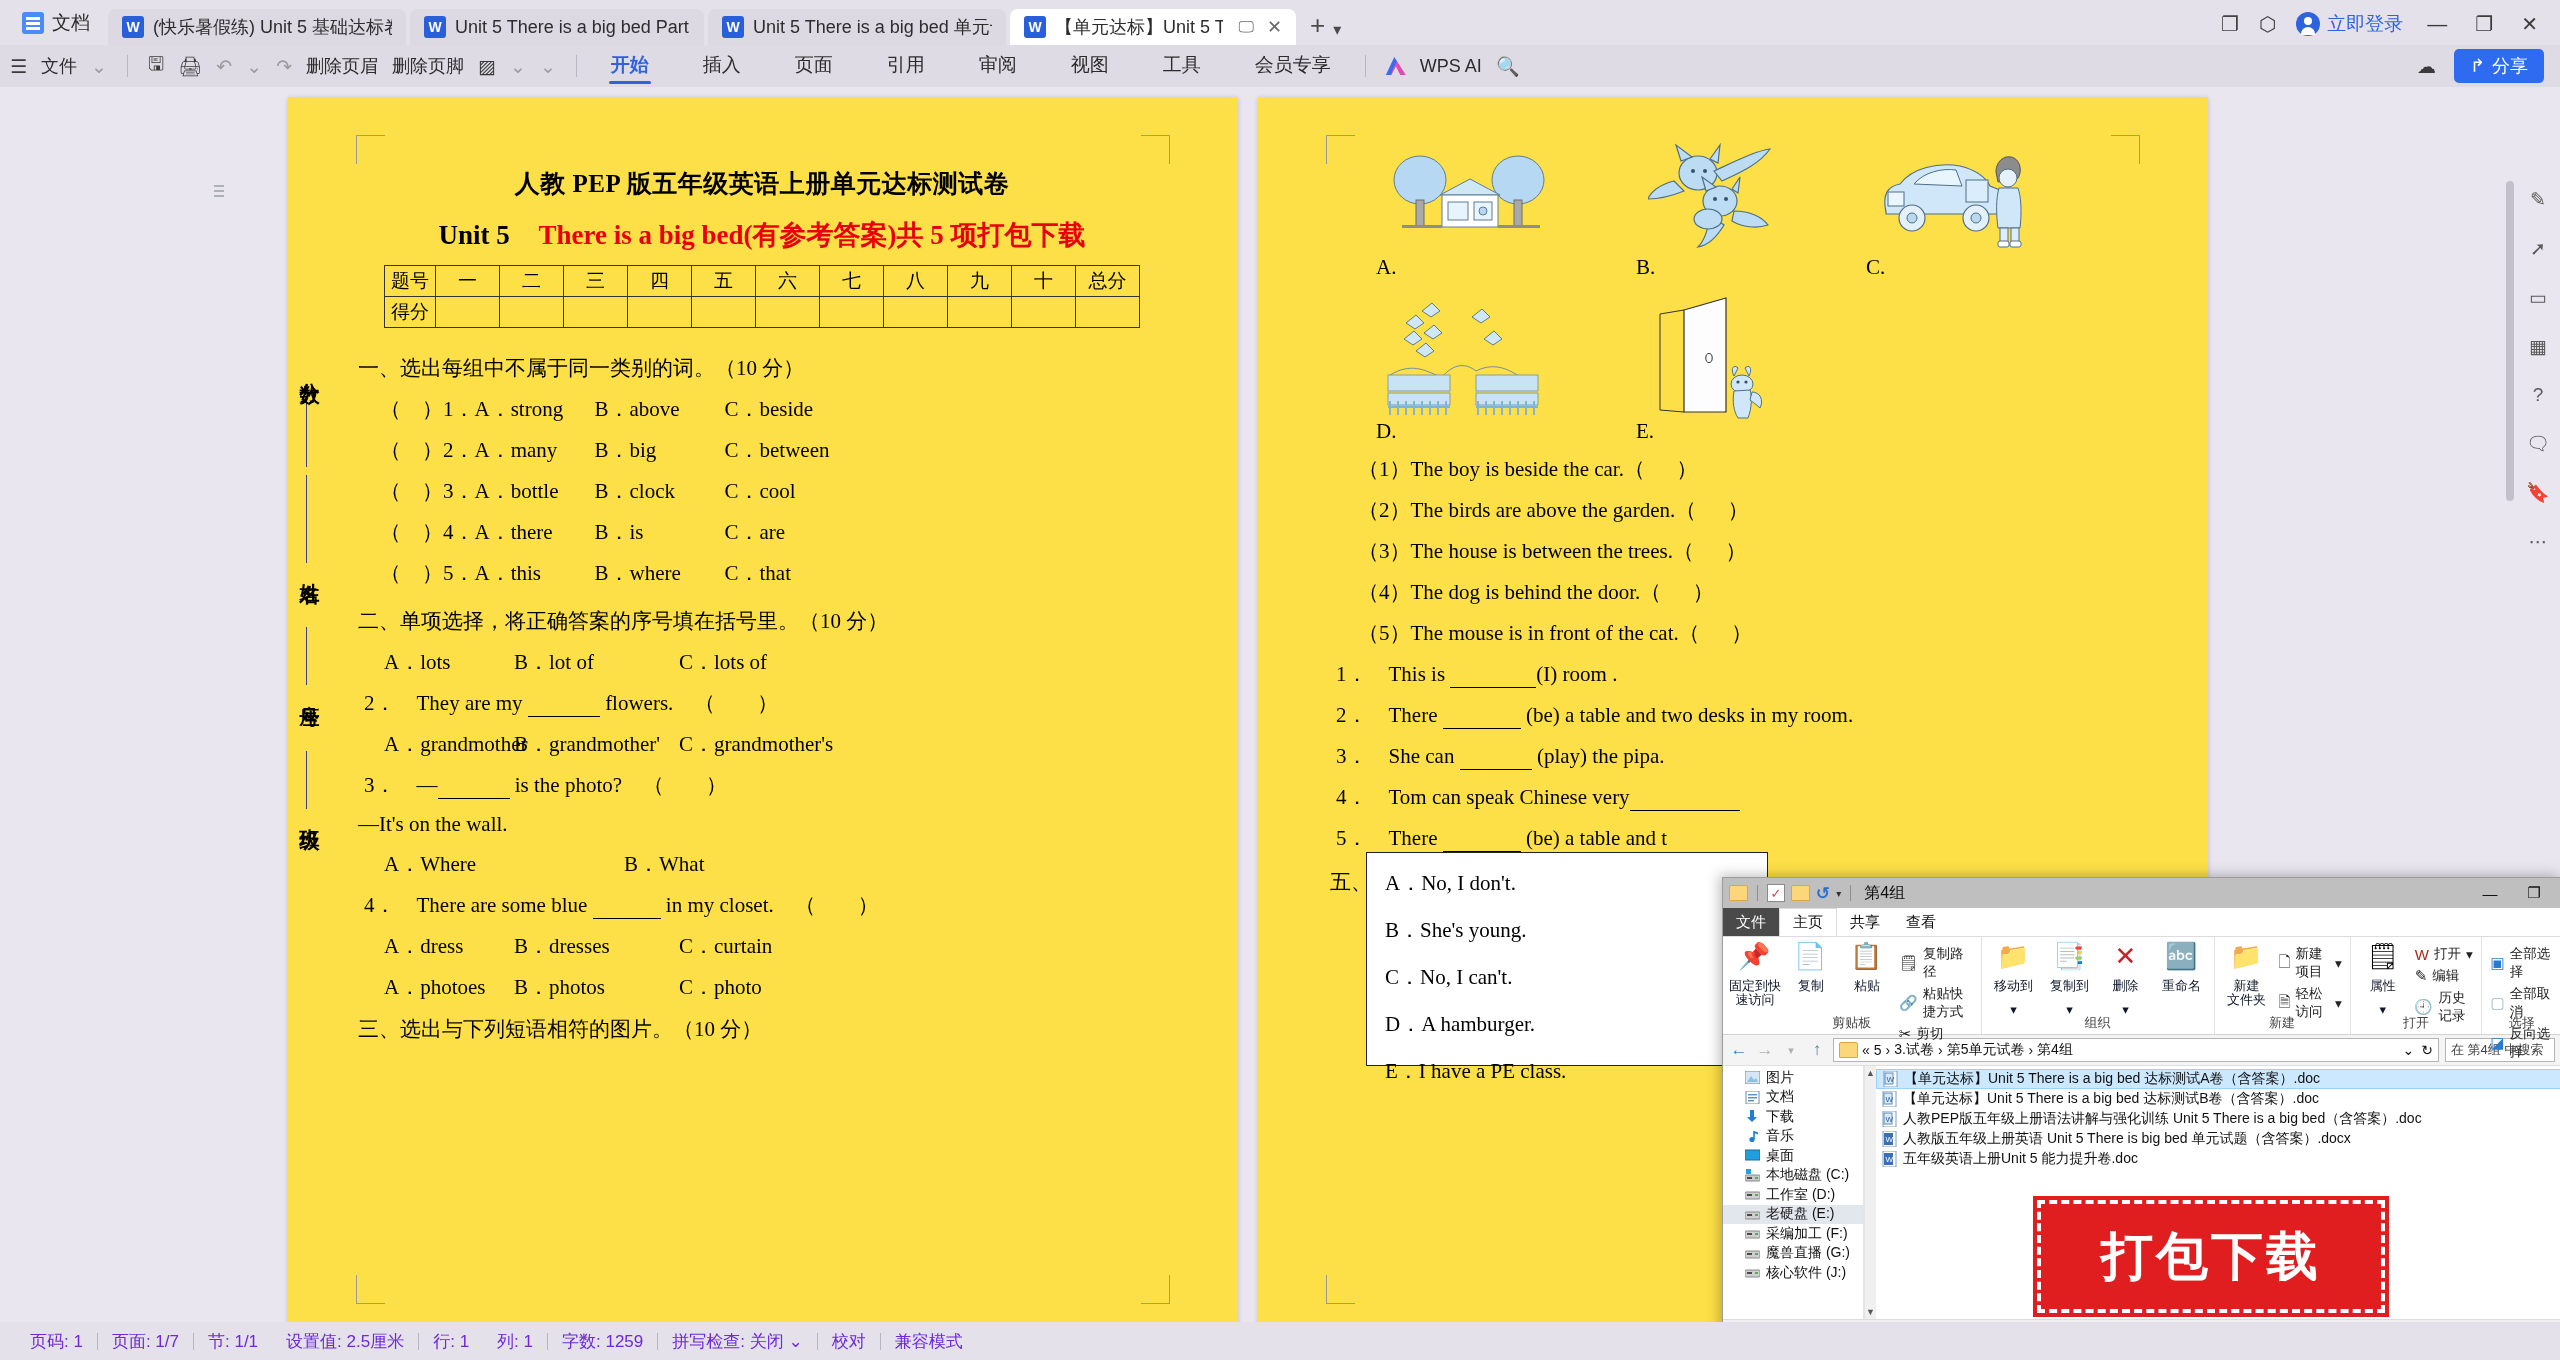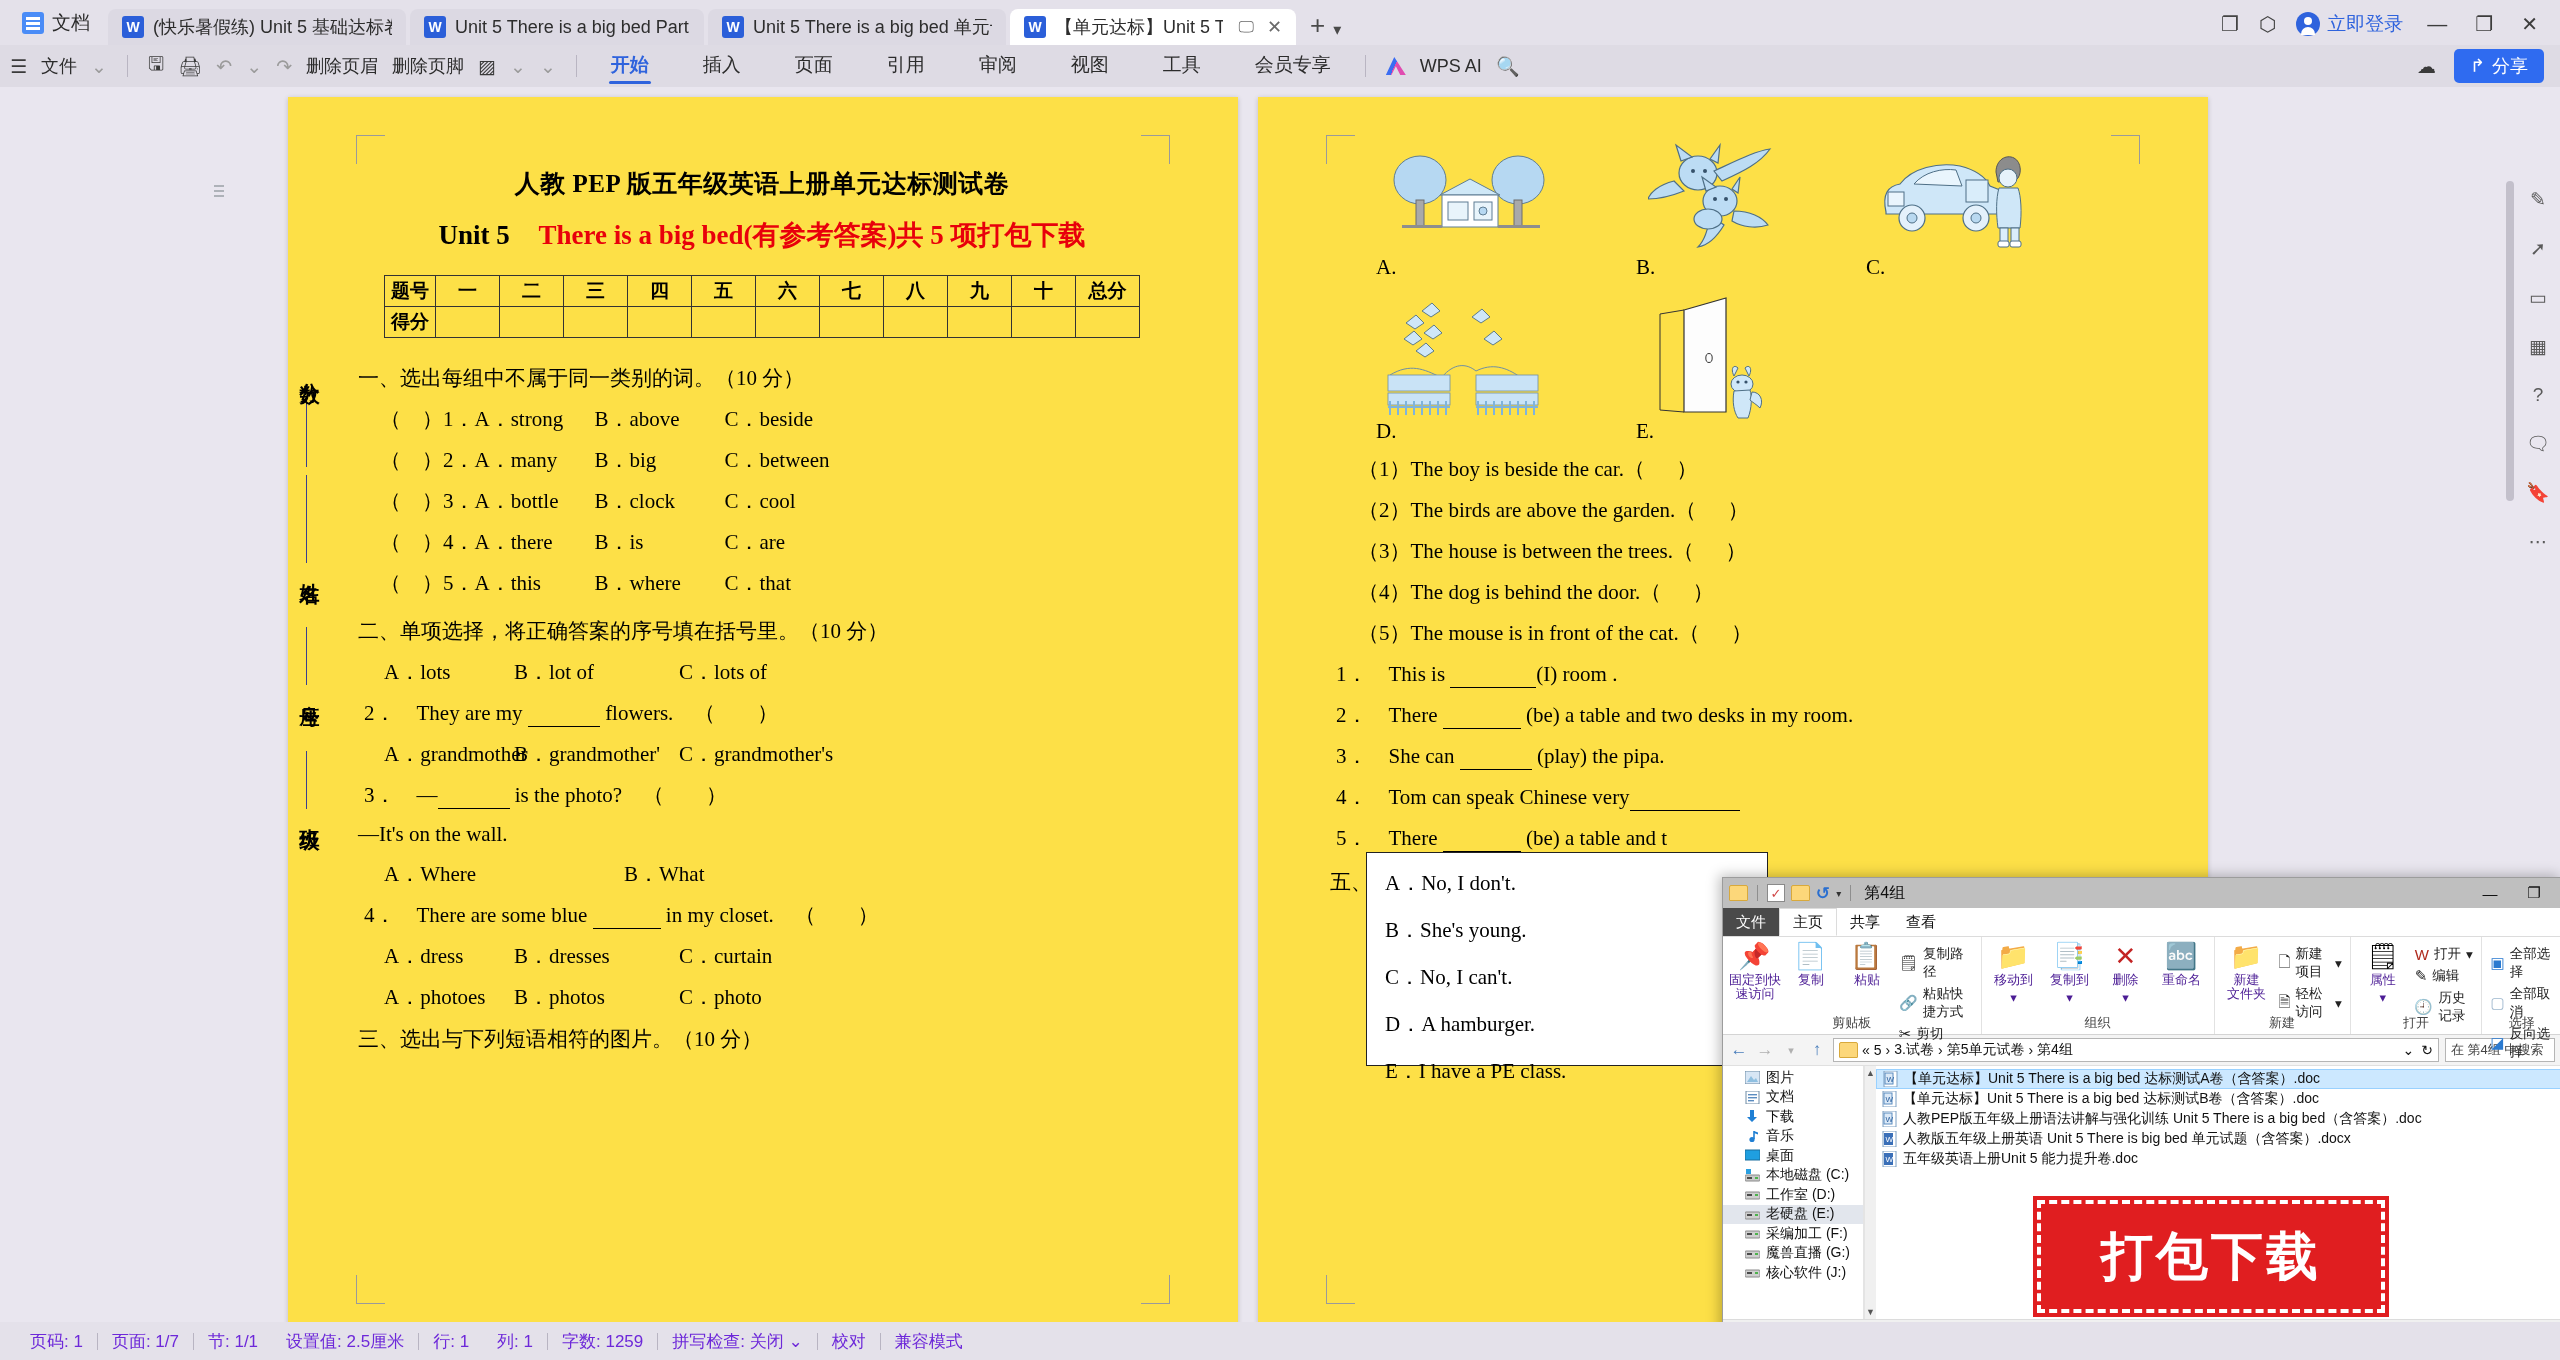--- a/index.html
+++ b/index.html
@@ -102,21 +102,21 @@
   .extab{font-size:15px;color:#111;display:flex;align-items:center;padding:0 13px;}
   .extab.dark{background:#4a4a4a;color:#fff;}
   .extab.cur{background:#fff;border:1px solid #dcdcdc;border-bottom:1px solid #fff;position:relative;top:0;}
   #ex-ribbon{height:97px;background:#fff;display:flex;border-bottom:1px solid #d4d4d4;position:relative;}
   .rgroup{display:flex;flex-direction:column;align-items:center;justify-content:space-between;
      border-right:1px solid #e2e2e2;padding:4px 6px 2px;}
   .rgroup .gitems{display:flex;align-items:flex-start;gap:4px;height:72px;}
   .rgroup .gname{font-size:13px;color:#444;}
   .bigbtn{display:flex;flex-direction:column;align-items:center;width:auto;min-width:44px;padding:2px 4px;}
   .bigbtn .gl{font-size:26px;line-height:26px;}
-  .bigbtn .cap{font-size:13px;color:#4c1d95;text-align:center;line-height:14px;margin-top:4px;}
+  .bigbtn .cap{font-size:13px;color:#0f172a;text-align:center;line-height:14px;margin-top:10px;}
   .smcol{display:flex;flex-direction:column;justify-content:center;gap:4px;padding:4px 2px;}
   .smbtn{display:flex;align-items:center;gap:5px;font-size:13.5px;color:#222;}
   .smbtn .gl{font-size:15px;}
   #ex-addr{height:30px;display:flex;align-items:center;gap:6px;padding:0 6px;background:#f4f4f4;
      border-bottom:1px solid #e0e0e0;}
   .navarrow{font-size:17px;color:#4a7ebb;width:20px;text-align:center;}
   .navarrow.dim{color:#b0b0b0;}
   #crumb{flex:1;height:22px;background:#fff;border:1px solid #b5b5b5;display:flex;align-items:center;
      gap:4px;padding:0 5px;font-size:14px;color:#111;}
   #searchbox{width:98px;height:22px;background:#fff;border:1px solid #b5b5b5;display:flex;align-items:center;
@@ -263,21 +263,21 @@
     <div class="vline" style="left:18px;top:654px;height:58px;"></div>
     <div class="vmark" style="left:9px;top:716px;">班级</div>
 
     <div class="doc" style="position:absolute;left:70px;top:70px;width:808px;">
       <div class="ttl-cn">人教 PEP 版五年级英语上册单元达标测试卷</div>
       <div class="ttl-en" style="margin-top:17px;">
         <span>Unit 5</span>
         <span style="display:inline-block;width:22px"></span><span class="red">There is a big bed</span><span class="red">(有参考答案)共 5 项打包下载</span>
       </div>
 
-      <div style="margin-top:22px;font-weight:bold;">
+      <div style="margin-top:12px;">
         <table class="scores">
           <tbody>
               <tr>
             <td class="lbl">题号</td>
             <td>一</td>
             <td>二</td>
             <td>三</td>
             <td>四</td>
             <td>五</td>
             <td>六</td>

